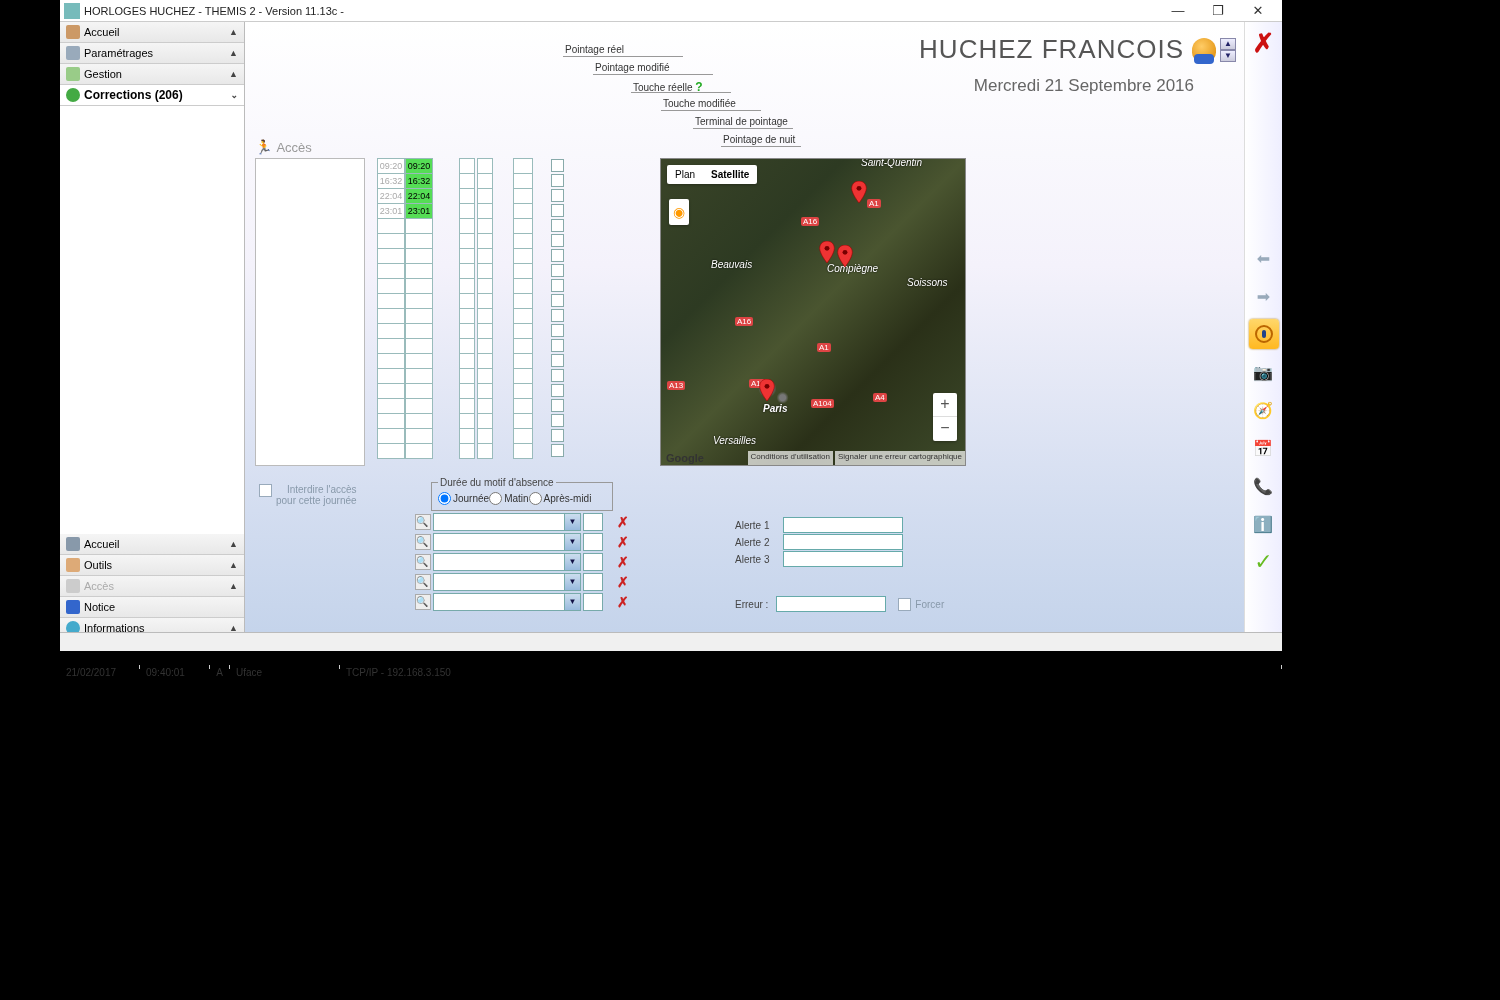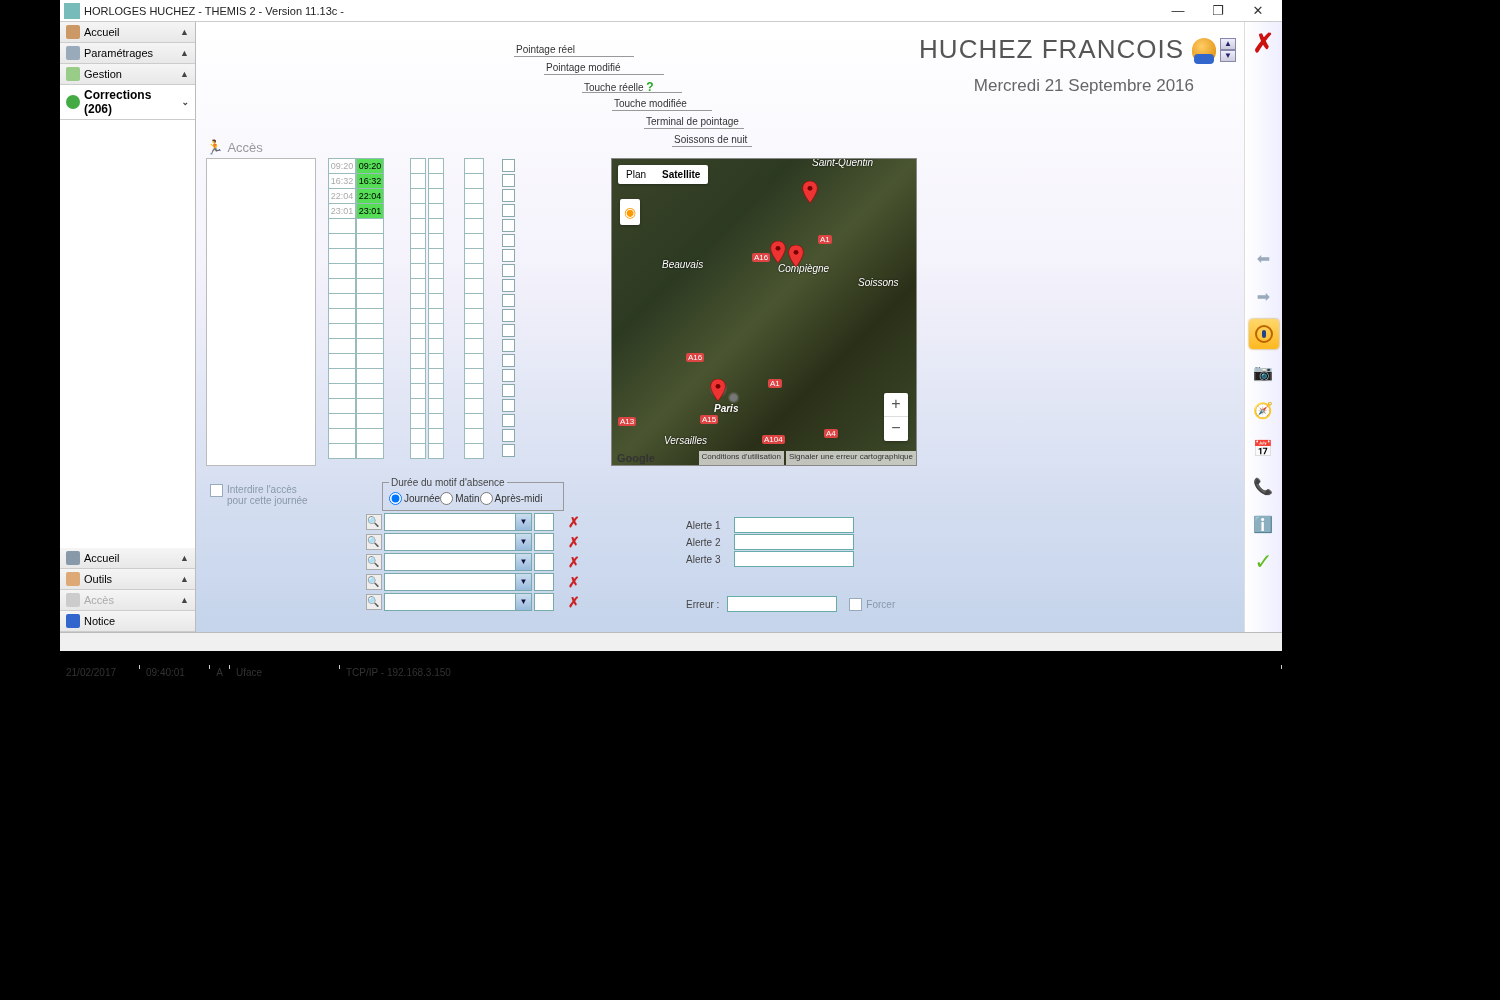--- a/index.html
+++ b/index.html
@@ -11,21 +11,21 @@
 .titlebar { height: 22px; background: #fff; border-bottom: 1px solid #ccc; display: flex; align-items: center; padding: 0 4px; font-size: 11px; }
 .titlebar-icon { width: 16px; height: 16px; background: #7bb; margin-right: 4px; }
 .titlebar-text { flex: 1; color: #222; }
 .win-btns { display: flex; }
 .win-btn { width: 40px; height: 20px; display: flex; align-items: center; justify-content: center; font-size: 13px; color: #333; }
 
 
 .app-body { flex: 1; display: flex; overflow: hidden; }
 
 
-.sidebar { width: 136px; background: linear-gradient(#f0f0f0,#e5e5e5); display: flex; flex-direction: column; border-right: 1px solid #bbb; font-size: 11px; justify-content: space-between; }
+.sidebar { width: 185px; background: linear-gradient(#f0f0f0,#e5e5e5); display: flex; flex-direction: column; border-right: 1px solid #bbb; font-size: 11px; justify-content: space-between; }
 .side-accordion { display: flex; flex-direction: column; }
 .side-item { display: flex; align-items: center; padding: 3px 6px; border-bottom: 1px solid #ccc; background: linear-gradient(#f5f5f5,#e8e8e8); cursor: pointer; }
 .side-item.active { background: #fff; font-weight: bold; font-size: 12px; }
 .side-icon { width: 14px; height: 14px; margin-right: 4px; border-radius: 2px; }
 .si-home { background: #c96; }
 .si-param { background: #9ab; }
 .si-gest { background: #9c8; }
 .si-corr { background: #4a4; border-radius: 50%; }
 .si-edit { background: #89a; }
 .si-tool { background: #da7; }
@@ -71,35 +71,35 @@
 .tc-chk { width: 13px; height: 13px; border: 1px solid #8aa; background: #fff; margin: 1px 0; }
 
 
 .map { position: absolute; top: 136px; left: 415px; width: 306px; height: 308px; background: #2a3520; border: 1px solid #888; overflow: hidden; }
 .map-sat { position: absolute; inset: 0; background:
  radial-gradient(circle at 35% 75%, #666 2%, transparent 3%),
  radial-gradient(circle at 40% 78%, #777 1%, transparent 2%),
  linear-gradient(135deg, #3a4428 0%, #2d3a22 30%, #4a5530 50%, #2a3018 70%, #3d4a2a 100%);
 }
 .map-city { position: absolute; color: #fff; font-size: 10px; text-shadow: 0 0 2px #000; font-style: italic; }
-.map-road { position: absolute; background: #d44; color: #fff; font-size: 8px; padding: 0 2px; border-radius: 2px; margin-top: 36px; }
+.map-road { position: absolute; background: #d44; color: #fff; font-size: 8px; padding: 0 2px; border-radius: 2px; }
 .map-marker { position: absolute; width: 16px; height: 22px; }
 .map-marker svg { width: 100%; height: 100%; }
 .map-ctrl-tl { position: absolute; top: 6px; left: 6px; background: #fff; border-radius: 2px; display: flex; font-size: 10px; box-shadow: 0 1px 3px rgba(0,0,0,0.3); }
 .map-ctrl-tl div { padding: 4px 8px; cursor: pointer; }
 .map-ctrl-tl .sel { font-weight: bold; }
 .pegman { position:absolute; top:40px; left:8px; width:20px; height:26px; background:#fff; border-radius:2px; box-shadow:0 1px 3px rgba(0,0,0,0.3); display:flex; align-items:center; justify-content:center; font-size:14px; color:#f90; }
 .zoom-ctrl { position: absolute; bottom: 24px; right: 8px; background: #fff; border-radius: 2px; box-shadow: 0 1px 3px rgba(0,0,0,0.3); }
 .zoom-btn { width: 24px; height: 24px; text-align: center; line-height: 22px; font-size: 16px; color: #555; border-bottom: 1px solid #ddd; cursor: pointer; }
 .map-attr { position: absolute; bottom: 0; left: 0; right: 0; font-size: 8px; color: #fff; display: flex; }
 .map-attr span { background: rgba(255,255,255,0.7); color: #333; padding: 1px 3px; margin-left: 2px; }
 .google-logo { color: #fff; font-size: 11px; font-weight: bold; padding: 2px 4px; }
 
 
-.chk-interdire { position: absolute; top: 462px; left: 14px; display: flex; align-items: flex-start; font-size: 10px; color: #89a; }
+.chk-interdire { position: absolute; top: 462px; left: 14px; display: flex; align-items: flex-start; font-size: 10px; color: #89a; text-align: right; }
 .chk-box { width: 13px; height: 13px; border: 1px solid #9ab; background: #fff; margin-right: 4px; flex-shrink: 0; }
 .fieldset-duree { position: absolute; top: 455px; left: 186px; width: 182px; height: 34px; border: 1px solid #999; font-size: 10px; padding: 4px 6px 2px; }
 .fieldset-duree legend { font-size: 10px; padding: 0 2px; color: #444; }
 .radios { display: flex; color: #333; }
 .radio { display: flex; align-items: center; gap: 2px; }
 .radio input { margin: 0; }
 
 .motif-rows { position: absolute; top: 490px; left: 170px; }
 .motif-row { display: flex; align-items: center; height: 20px; margin-bottom: 0px; }
 .mag-icon { width: 16px; height: 16px; border: 1px solid #aaa; background: #eee; font-size: 10px; text-align: center; line-height: 14px; color: #666; cursor: pointer; }
@@ -218,21 +218,21 @@
         </div>
       </div>
       <div class="date-sub">Mercredi 21 Septembre 2016</div>
 
       <div class="col-labels">
         <div class="col-label" style="top:0; left:0">Pointage réel</div>
         <div class="col-label" style="top:18px; left:30px">Pointage modifié</div>
         <div class="col-label" style="top:36px; left:68px"><span>Touche réelle</span> <span class="q-mark">?</span></div>
         <div class="col-label" style="top:54px; left:98px">Touche modifiée</div>
         <div class="col-label" style="top:72px; left:130px">Terminal de pointage</div>
-        <div class="col-label" style="top:90px; left:158px">Soissons de nuit</div>
+        <div class="col-label" style="top:90px; left:158px">Pointage de nuit</div>
       </div>
 
       <div class="diag-line" style="top:34px; left:318px; width:120px;"></div>
       <div class="diag-line" style="top:52px; left:348px; width:120px;"></div>
       <div class="diag-line" style="top:70px; left:386px; width:100px;"></div>
       <div class="diag-line" style="top:88px; left:416px; width:100px;"></div>
       <div class="diag-line" style="top:106px; left:448px; width:100px;"></div>
       <div class="diag-line" style="top:124px; left:476px; width:80px;"></div>
 
       <div class="acces-head">

